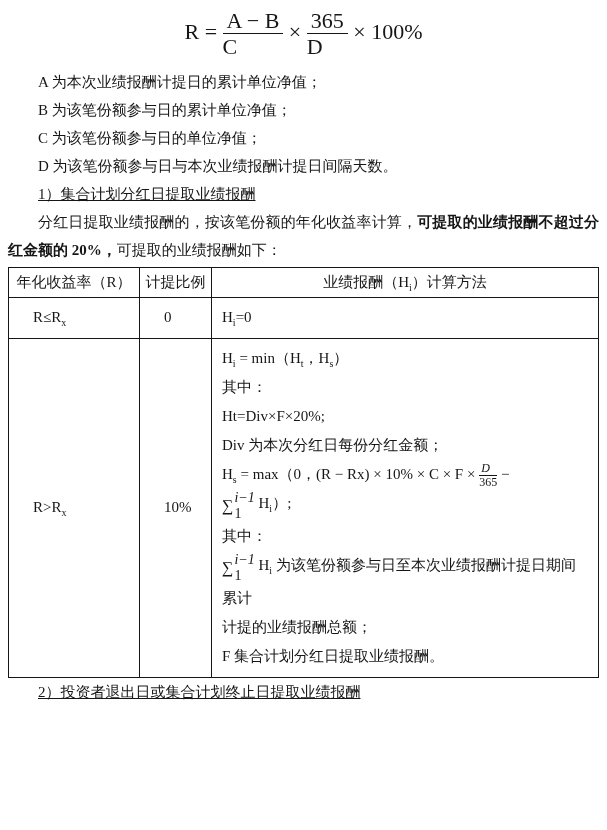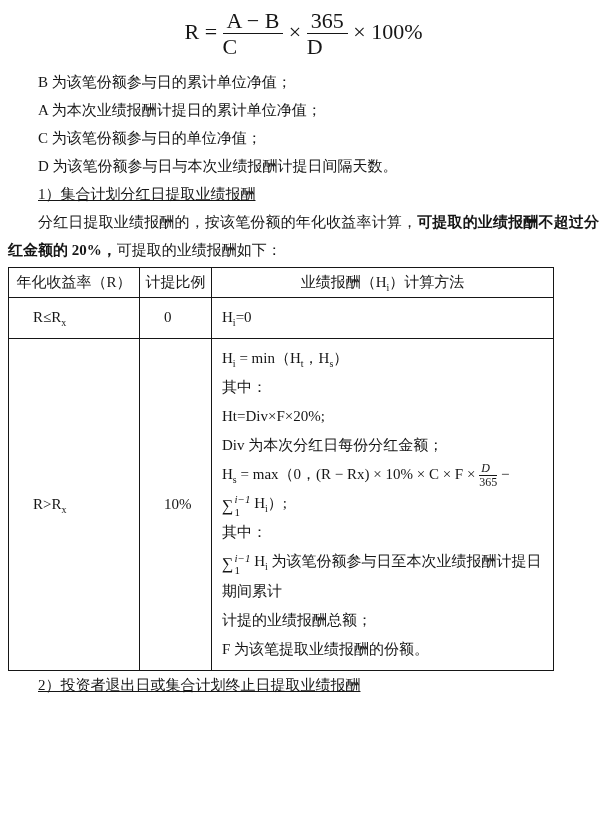--- a/index.html
+++ b/index.html
@@ -36,21 +36,21 @@
   
   .para { line-height: 28px; text-align: justify; text-indent: 2em; }
   .para.bold { font-weight: bold; }
   .para b { font-weight: bold; }
 
   .heading-line { line-height: 28px; padding-left: 30px; text-decoration: underline; }
 
   
   table.fee-table {
     border-collapse: collapse;
-    width: 546px;
+    width: 591px;
     margin-top: 3px;
     table-layout: fixed;
   }
   .fee-table th, .fee-table td {
     border: 1px solid #161616;
     font-weight: normal;
     font-size: 15px;
     padding: 0;
   }
   .fee-table th { text-align: center; height: 30px; }
@@ -63,33 +63,33 @@
   .method-line { line-height: 29px; text-align: left; }
   .method-cell .frac { font-size: 12px; line-height: 1.05; }
   .method-cell .frac .num { font-style: italic; border-bottom-width: 1px; padding: 0 2px; }
 
   sub { font-size: 10px; line-height: 0; }
 
   .sigma { display: inline-flex; align-items: center; vertical-align: -3px; }
   .sigma-sym { font-size: 16px; line-height: 1; }
   .sigma-lims {
     display: inline-flex; flex-direction: column; justify-content: center;
-    font-size: 11px; line-height: 1.15; margin-left: 1px; font-style: italic;
+    font-size: 14px; line-height: 1.15; margin-left: 1px; font-style: italic;
   }
   .sigma-lims .lo { font-style: normal; }
 </style>
 </head>
 <body>
 
 <div class="doc">
 
   <div class="formula-line">R = <span class="frac"><span class="num">A − B</span><span class="den">C</span></span> × <span class="frac"><span class="num">365</span><span class="den">D</span></span> × 100%</div>
 
+  <div class="def-line">A 为本次业绩报酬计提日的累计单位净值；</div>
   <div class="def-line">B 为该笔份额参与日的累计单位净值；</div>
-  <div class="def-line">A 为本次业绩报酬计提日的累计单位净值；</div>
   <div class="def-line">C 为该笔份额参与日的单位净值；</div>
   <div class="def-line">D 为该笔份额参与日与本次业绩报酬计提日间隔天数。</div>
 
 
   <div class="heading-line">1）集合计划分红日提取业绩报酬</div>
 
   <div class="para">分红日提取业绩报酬的，按该笔份额的年化收益率计算，<b>可提取的业绩报酬不超过分红金额的 20%，</b>可提取的业绩报酬如下：</div>
 
   <table class="fee-table">
     <colgroup>
@@ -130,21 +130,21 @@
               </span> H<sub>i</sub>）;</div>
           <div class="method-line">其中：</div>
           <div class="method-line"><span class="sigma">
                 <span class="sigma-sym">∑</span>
                 <span class="sigma-lims">
                   <span class="hi">i−1</span>
                   <span class="lo">1</span>
                 </span>
               </span> H<sub>i</sub> 为该笔份额参与日至本次业绩报酬计提日期间累计</div>
           <div class="method-line">计提的业绩报酬总额；</div>
-          <div class="method-line">F 为该笔提取业绩报酬的份额。</div>
+          <div class="method-line">F 集合计划分红日提取业绩报酬。</div>
         </td>
       </tr>
     </tbody>
   </table>
 
   <div class="heading-line">2）投资者退出日或集合计划终止日提取业绩报酬</div>
 
 </div>
 
 </body></html>

